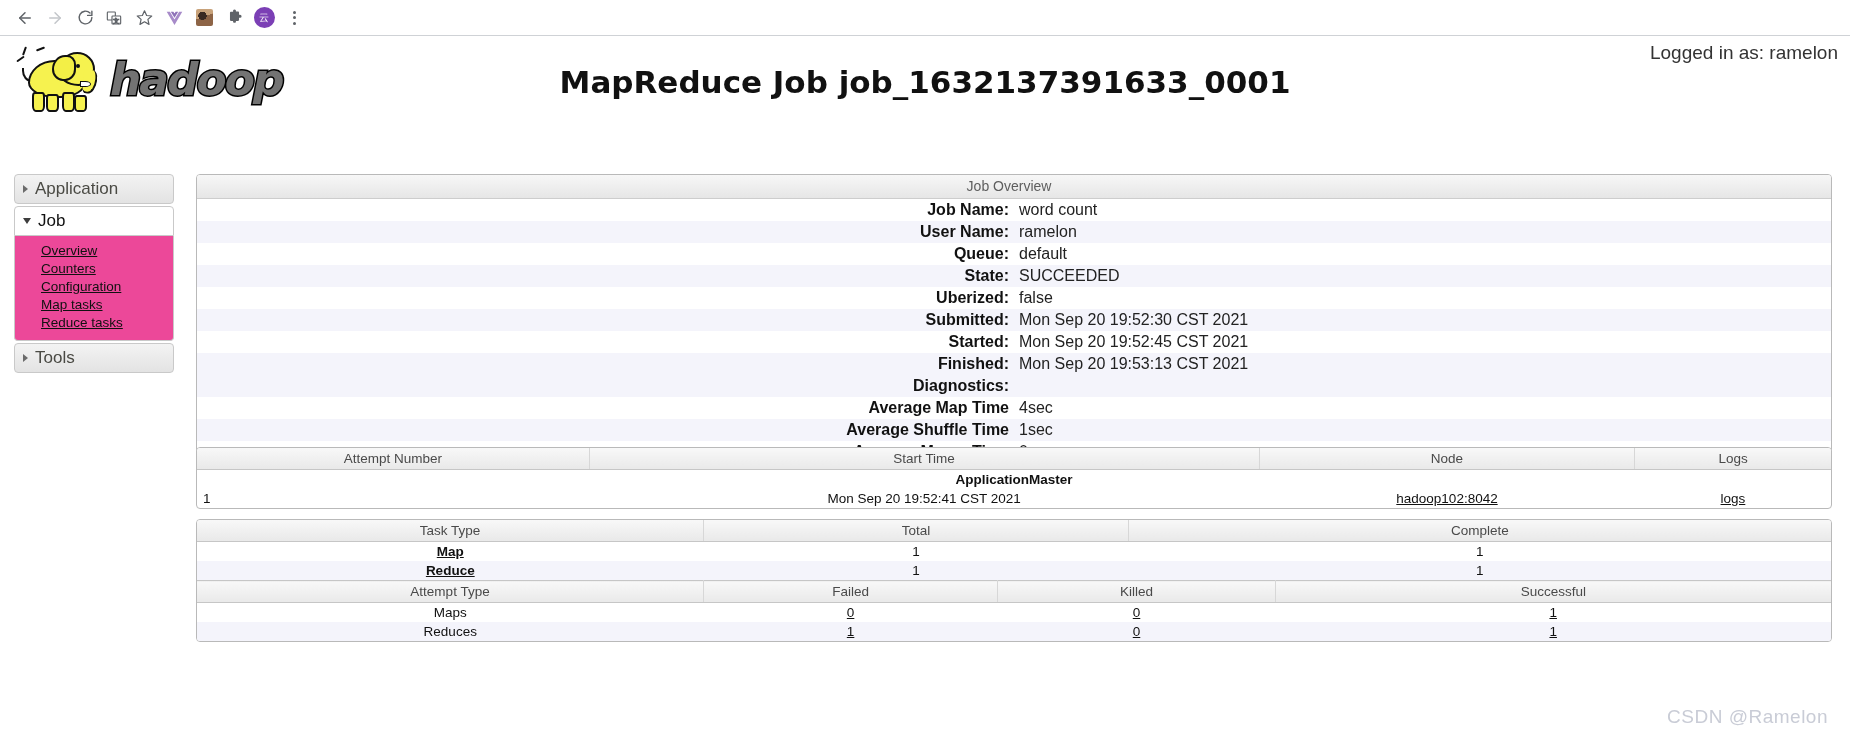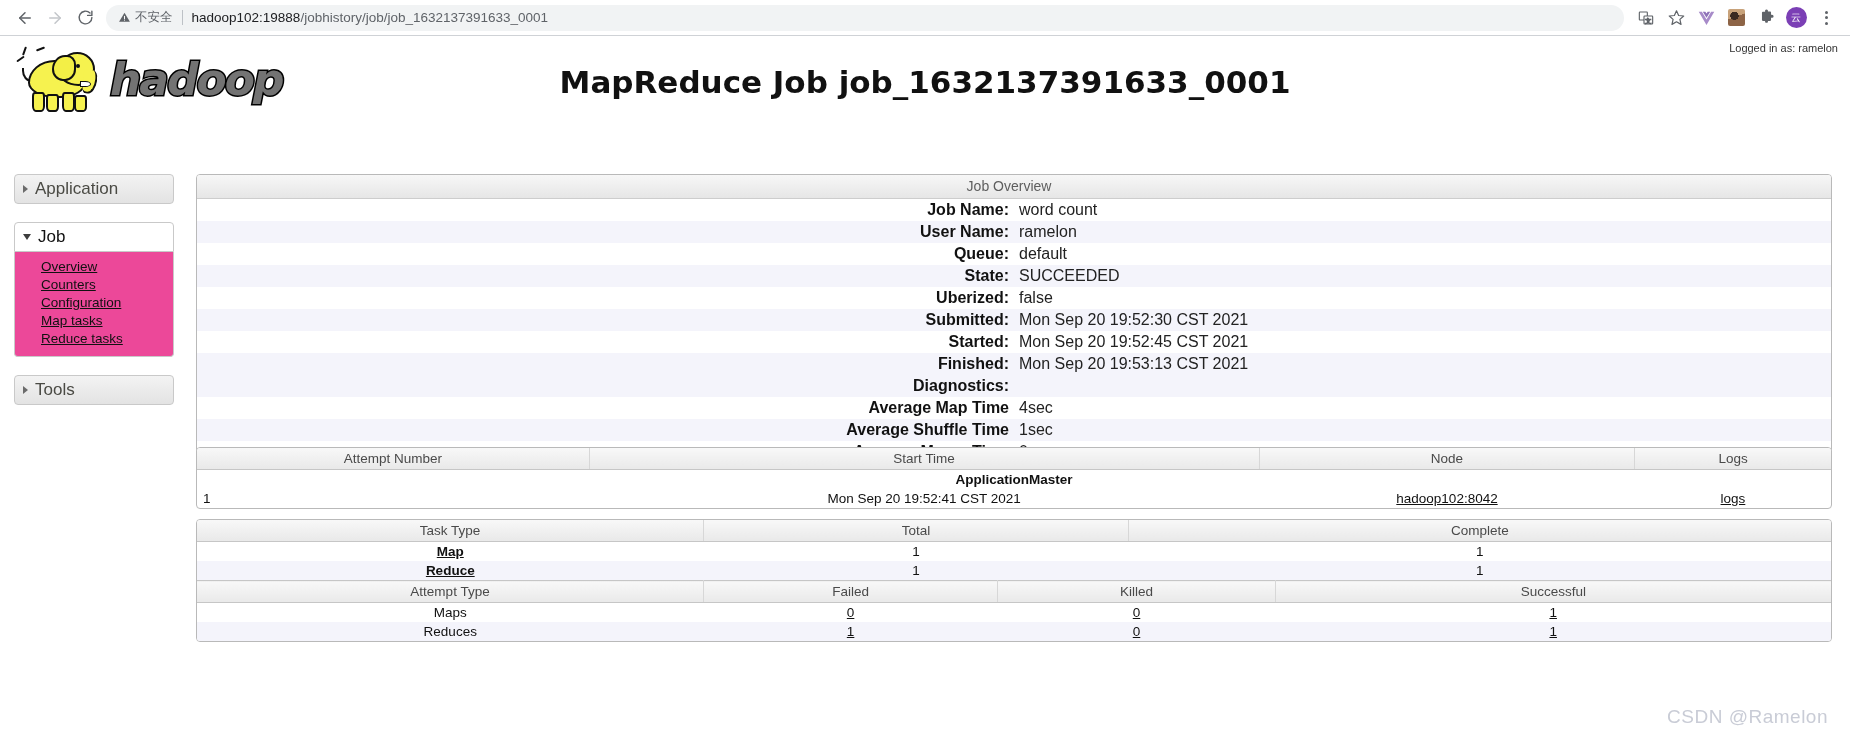--- a/index.html
+++ b/index.html
@@ -89,21 +89,21 @@
     position: relative;
     height: 700px;
     background: #ffffff;
     font-size: 13px;
     color: #000;
   }
 
   #logged-in {
     position: absolute;
     top: 6px; right: 12px;
-    font-size: 11px;
+    font-size: 19px;
     color: #333;
     font-family: "Liberation Sans", sans-serif;
   }
 
   #logo {
     position: absolute;
     left: 14px; top: 8px;
     width: 300px; height: 72px;
     display: flex; align-items: center;
   }
@@ -200,21 +200,21 @@
     color: #111;
     pointer-events: none;
   }
 
   
   #sidebar {
     position: absolute;
     left: 14px; top: 138px;
     width: 160px;
   }
-  .nav-block { margin-bottom: 18px; }
+  .nav-block { margin-bottom: 2px; }
   .nav-header {
     background: linear-gradient(#f3f3f3, #e3e3e3);
     border: 1px solid #c9c9c9;
     border-radius: 4px;
     padding: 4px 8px;
     font-size: 17px;
     color: #4a4a44;
     display: flex;
     align-items: center;
     gap: 7px;
@@ -355,34 +355,20 @@
         <polyline points="12 5 19 12 12 19"></polyline>
       </svg>
   </div>
   <div class="nav-btn">
     <svg width="17" height="17" viewBox="0 0 24 24" fill="none" stroke="currentColor" stroke-width="2" stroke-linecap="round" stroke-linejoin="round">
         <path d="M21 12a9 9 0 1 1-2.64-6.36"></path>
         <polyline points="21 3 21 9 15 9"></polyline>
       </svg>
   </div>
 
-  <div class="omnibox">
-    <span class="insecure">
-      <span class="warn-glyph">
-        <svg width="13" height="13" viewBox="0 0 24 24" fill="currentColor">
-            <path d="M12 3 L22 20 H2 Z" fill="#5f6368"></path>
-            <rect x="11.1" y="9" width="1.8" height="6" fill="#fff"></rect>
-            <rect x="11.1" y="16" width="1.8" height="1.8" fill="#fff"></rect>
-          </svg>
-      </span>
-      <span>不安全</span>
-    </span>
-    <span class="omni-sep"></span>
-    <span class="omni-url"><span class="host">hadoop102:19888</span><span class="path">/jobhistory/job/job_1632137391633_0001</span></span>
-  </div>
 
   <div id="toolbar-icons">
     <div class="tb-icon">
       <svg width="16" height="16" viewBox="0 0 24 24" fill="none" stroke="#5f6368" stroke-width="1.7">
           <rect x="2" y="3" width="12" height="12" rx="1"></rect>
           <rect x="9" y="9" width="13" height="12" rx="1" fill="#fff" stroke="#5f6368"></rect>
           <text x="11" y="19" font-size="9" fill="#5f6368" font-family="DejaVu Sans">文</text>
         </svg>
     </div>
     <div class="tb-icon">

